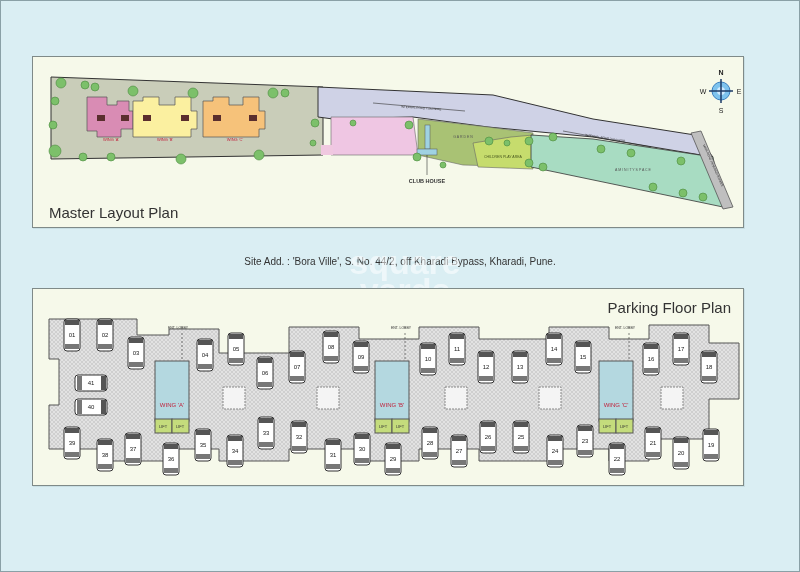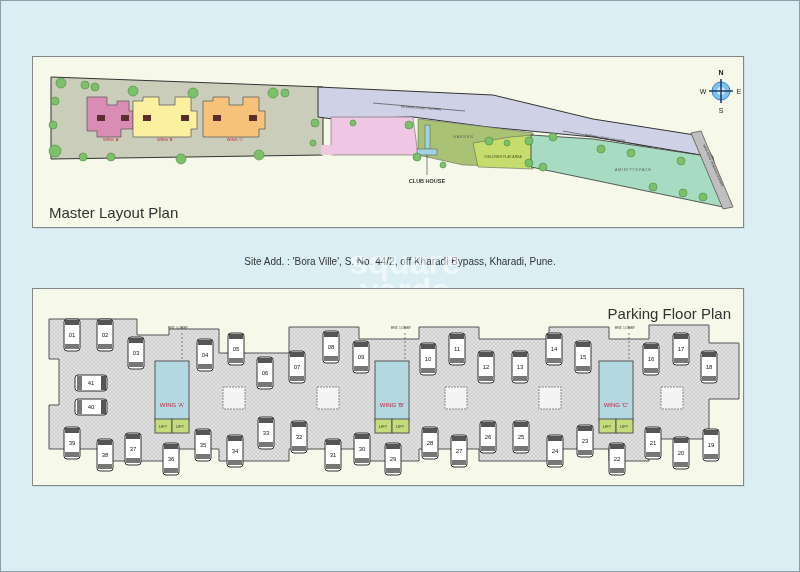--- a/index.html
+++ b/index.html
@@ -3,21 +3,21 @@
 <meta charset="utf-8">
 <style>
   html,body{margin:0;padding:0;}
   body{width:800px;height:572px;background:#daeef3;position:relative;overflow:hidden;font-family:"Liberation Sans",sans-serif;}
   .page-border{position:absolute;left:0;top:0;width:798px;height:570px;border:1px solid #8aa0a6;}
   .panel{position:absolute;background:#f6f9ea;border:1px solid #7f8a88;box-shadow:1px 1px 0 #c8dfe4;}
   #master{left:32px;top:56px;width:710px;height:170px;}
   #parking{left:32px;top:288px;width:710px;height:196px;}
   .panel-title{position:absolute;font-size:15px;color:#333;}
   #master .panel-title{left:16px;bottom:6px;}
-  #parking .panel-title{right:12px;top:16px;}
+  #parking .panel-title{right:12px;top:10px;}
   .site-address{position:absolute;left:0;width:800px;top:256px;text-align:center;font-size:10px;color:#333;}
   .watermark{position:absolute;left:340px;top:248px;width:130px;text-align:center;color:rgba(255,255,255,0.55);font-weight:bold;font-size:34px;line-height:28px;pointer-events:none;}
   svg text{font-family:"Liberation Sans",sans-serif;}
 </style>
 </head>
 <body>
 
 <div class="page-border"></div>
 
 <div class="panel" id="master">

